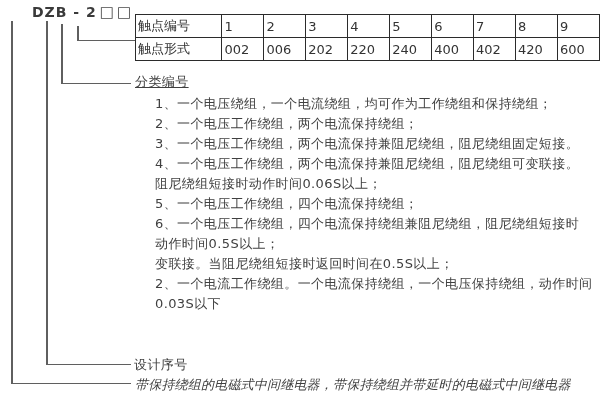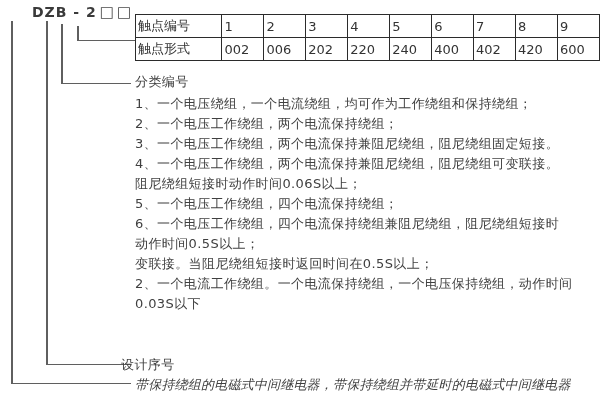--- a/index.html
+++ b/index.html
@@ -34,30 +34,30 @@
     text-align:left;vertical-align:middle;
     font-size:13px;color:#333333;
     height:22px;padding:0 2px;white-space:nowrap;
   }
   td.rowlabel{width:84px;}
   td.num{width:38px;}
 
   
   .cls-title{
     position:absolute;left:135px;top:73px;
-    font-size:13px;letter-spacing:0.4px;white-space:nowrap;
+    font-size:13px;letter-spacing:0.4px;white-space:nowrap;text-decoration:underline;
   }
   .cls-list{
     position:absolute;left:135px;top:94px;width:462px;
     font-size:13px;line-height:20px;letter-spacing:0.4px;
   }
-  .cls-line{white-space:nowrap;height:20px;overflow:hidden;}
+  .cls-line{white-space:nowrap;height:20px;overflow:hidden;margin-left:20px;}
 
   .design-serial{
-    position:absolute;left:121px;top:356px;
+    position:absolute;left:134px;top:356px;
     font-size:13px;letter-spacing:0.4px;white-space:nowrap;
   }
   .relay-desc{
     position:absolute;left:135px;top:376px;
     font-size:13px;letter-spacing:0.2px;white-space:nowrap;font-style:italic;
   }
 </style>
 </head>
 <body>
 

